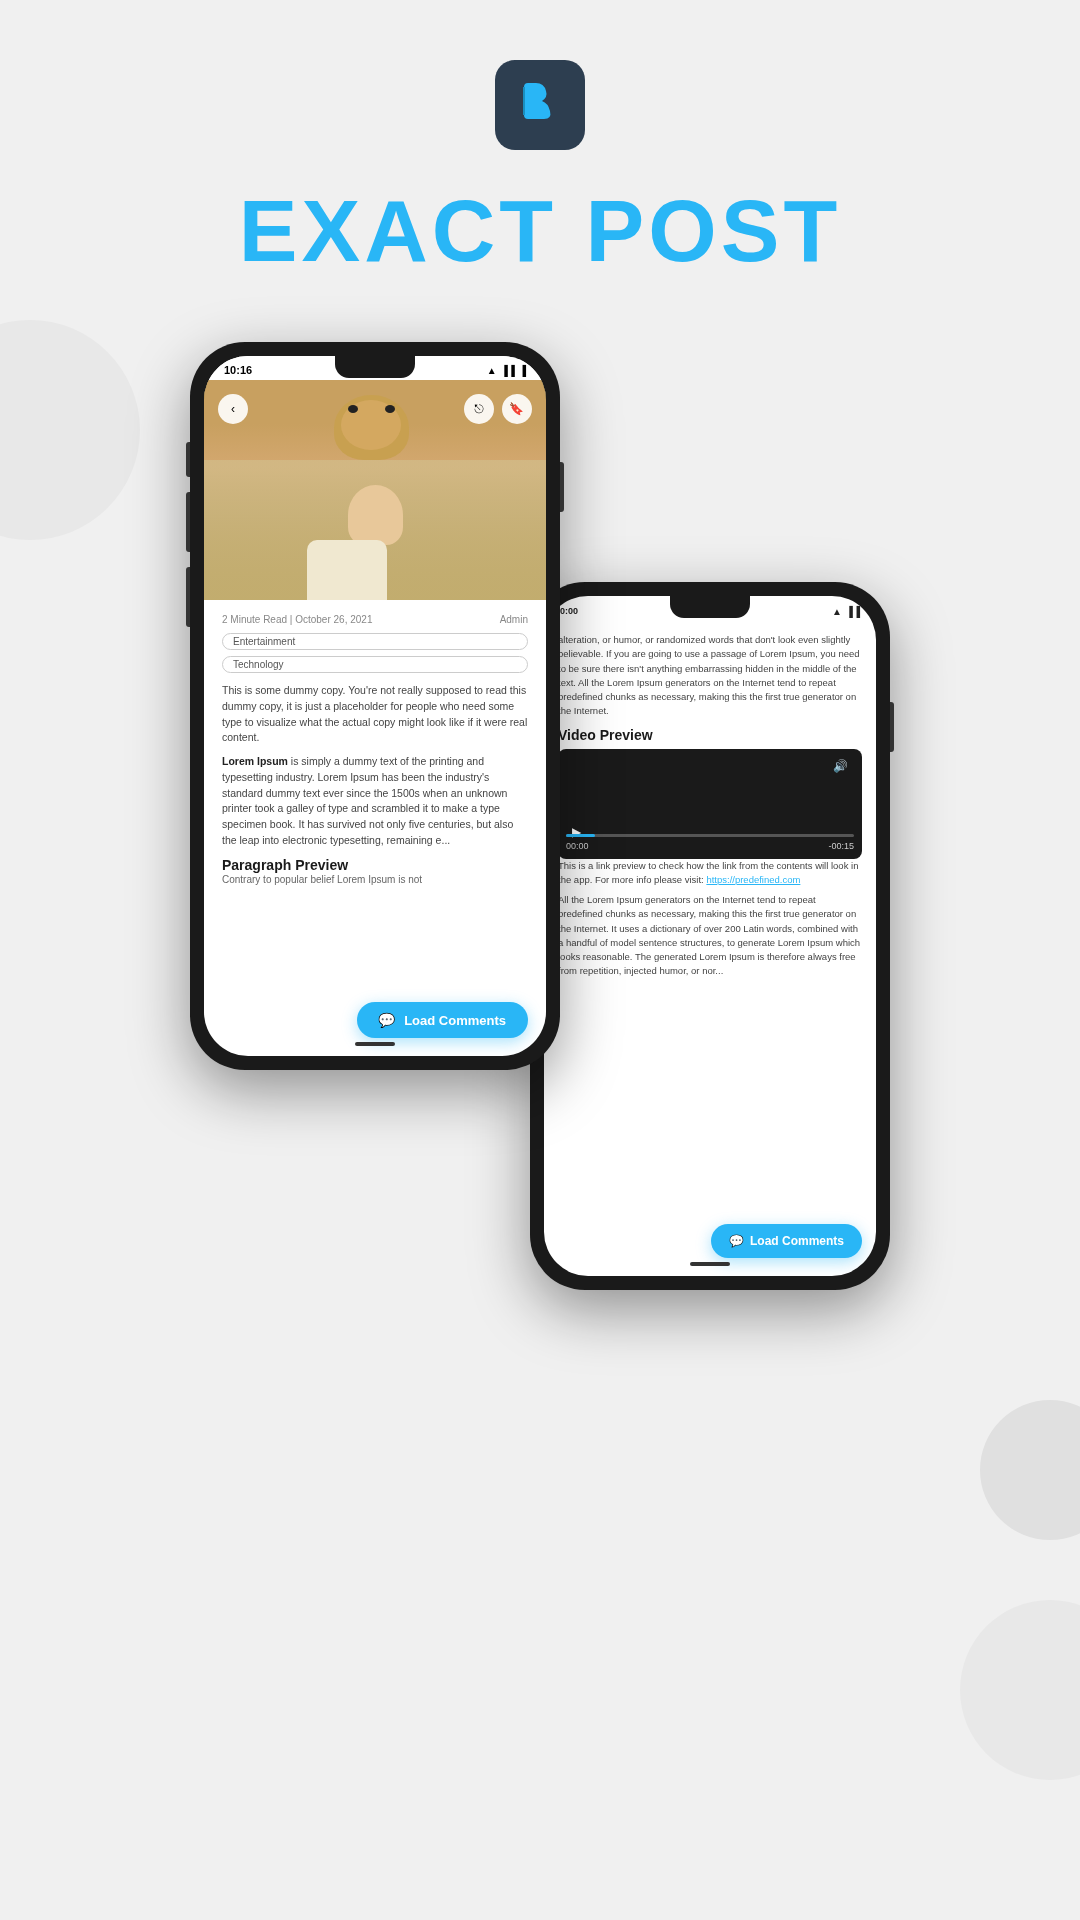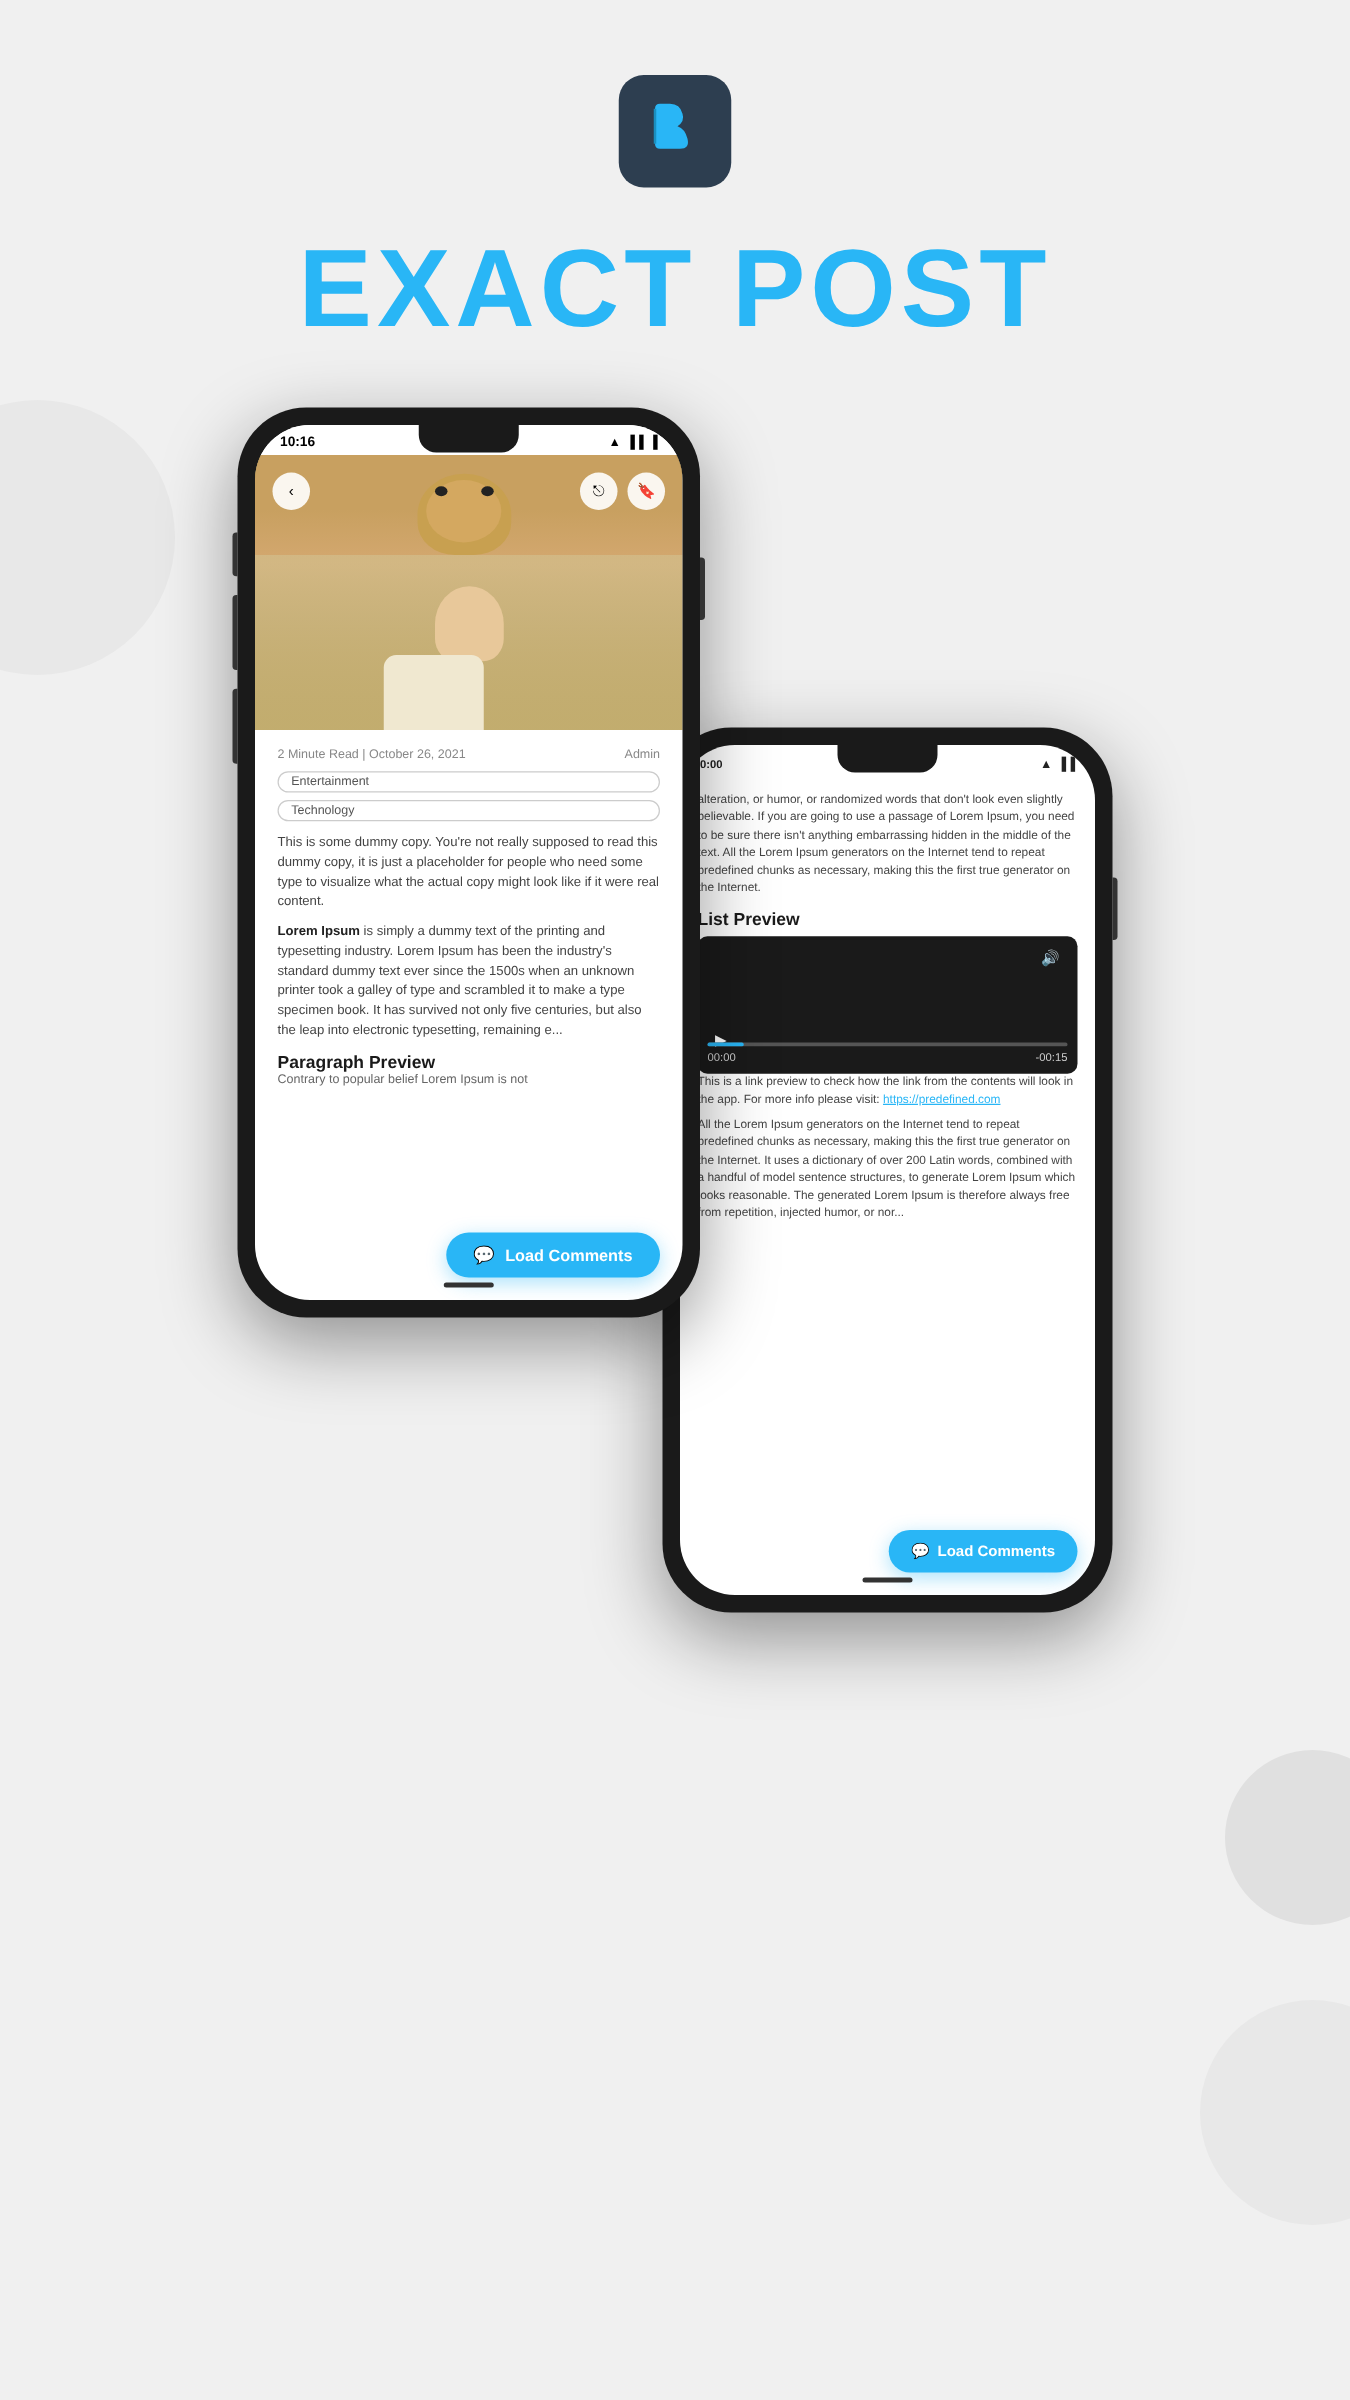--- a/index.html
+++ b/index.html
@@ -108,21 +108,21 @@
       background: #1a1a1a;
       border-radius: 55px;
       padding: 14px;
       box-shadow: 0 20px 60px rgba(0,0,0,0.4);
       position: relative;
     }
 
     .phone-left {
       width: 370px;
       z-index: 2;
-      margin-top: 24px;
+      margin-top: 40px;
     }
 
     .phone-right {
       width: 360px;
       margin-left: -30px;
       margin-top: 280px;
       z-index: 1;
     }
 
     .phone-inner {
@@ -587,21 +587,21 @@
         <div class="phone-notch"></div>
         <div class="status-icons">
           <span>▲</span>
           <span>▐▐</span>
         </div>
       </div>
 
       <div class="right-content">
         <p class="right-body-text">alteration, or humor, or randomized words that don't look even slightly believable. If you are going to use a passage of Lorem Ipsum, you need to be sure there isn't anything embarrassing hidden in the middle of the text. All the Lorem Ipsum generators on the Internet tend to repeat predefined chunks as necessary, making this the first true generator on the Internet.</p>
 
-        <h3 class="section-heading">List Preview</h3>
+        <h3 class="section-heading">Video Preview</h3>
 
         <div class="video-preview">
           <div class="video-volume">🔊</div>
           <div class="video-play">▶</div>
           <div class="video-controls">
             <div class="video-progress">
               <div class="video-progress-fill"></div>
             </div>
             <div class="video-time">
               <span>00:00</span>

